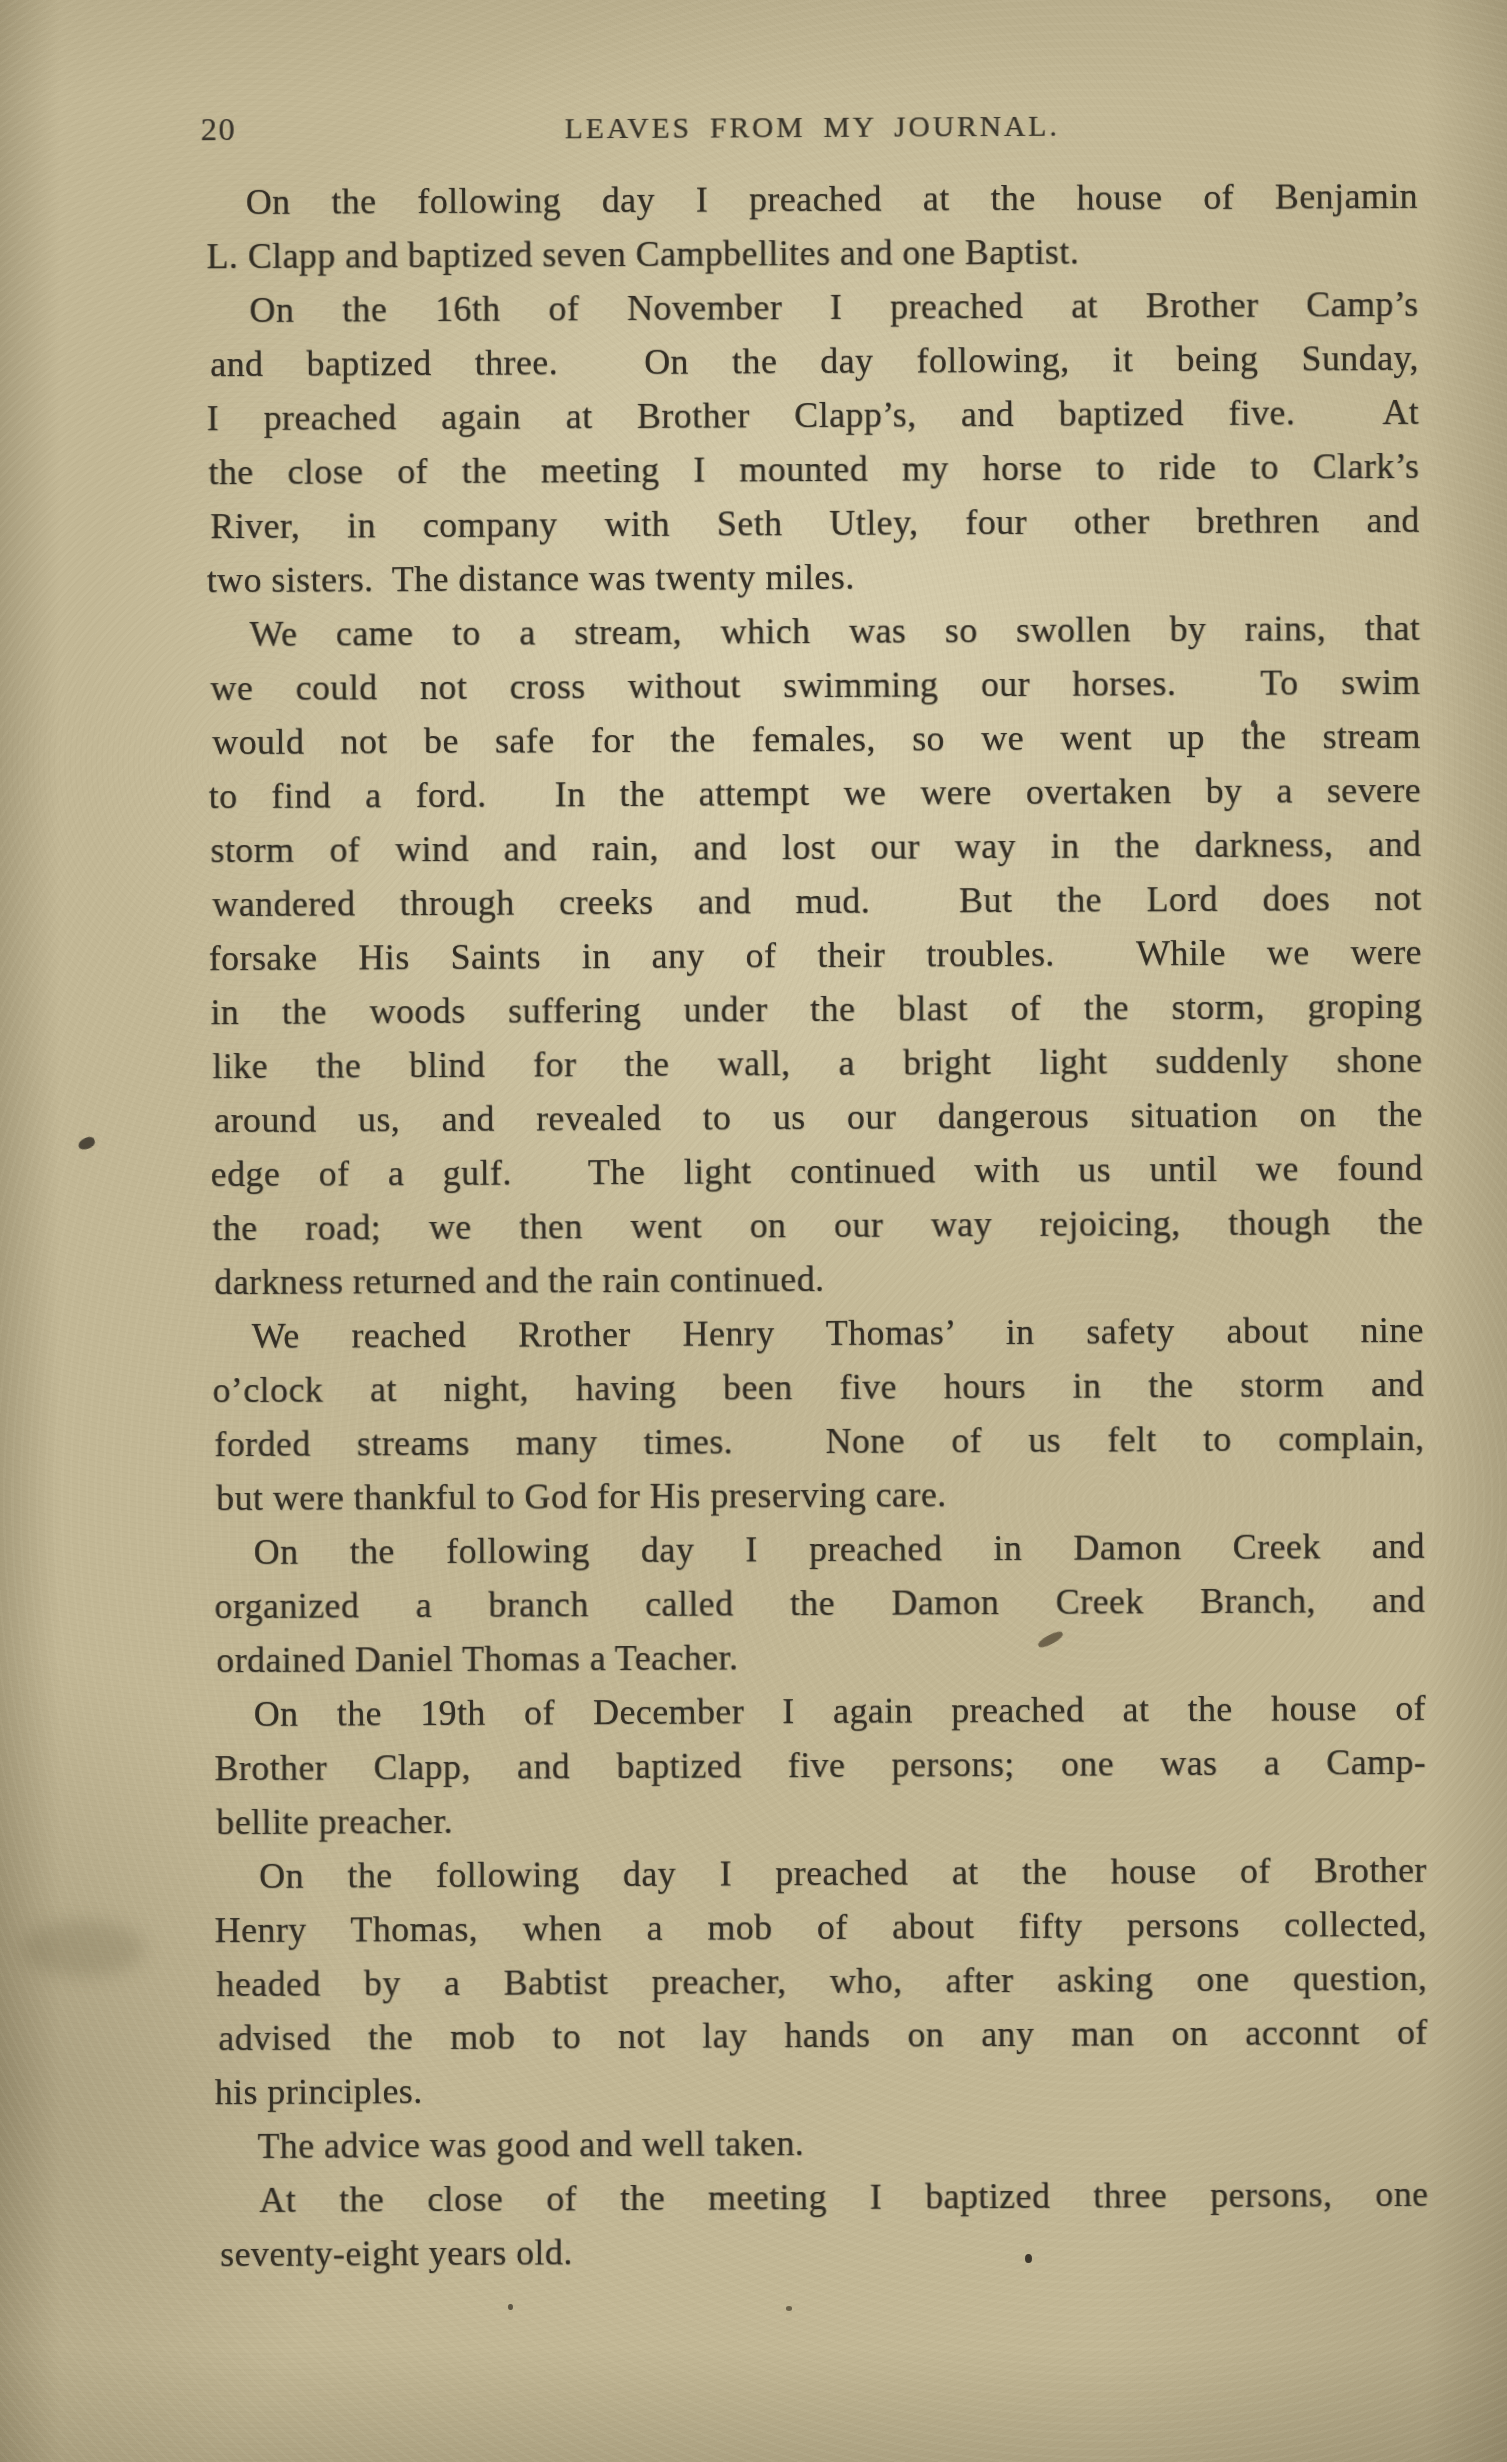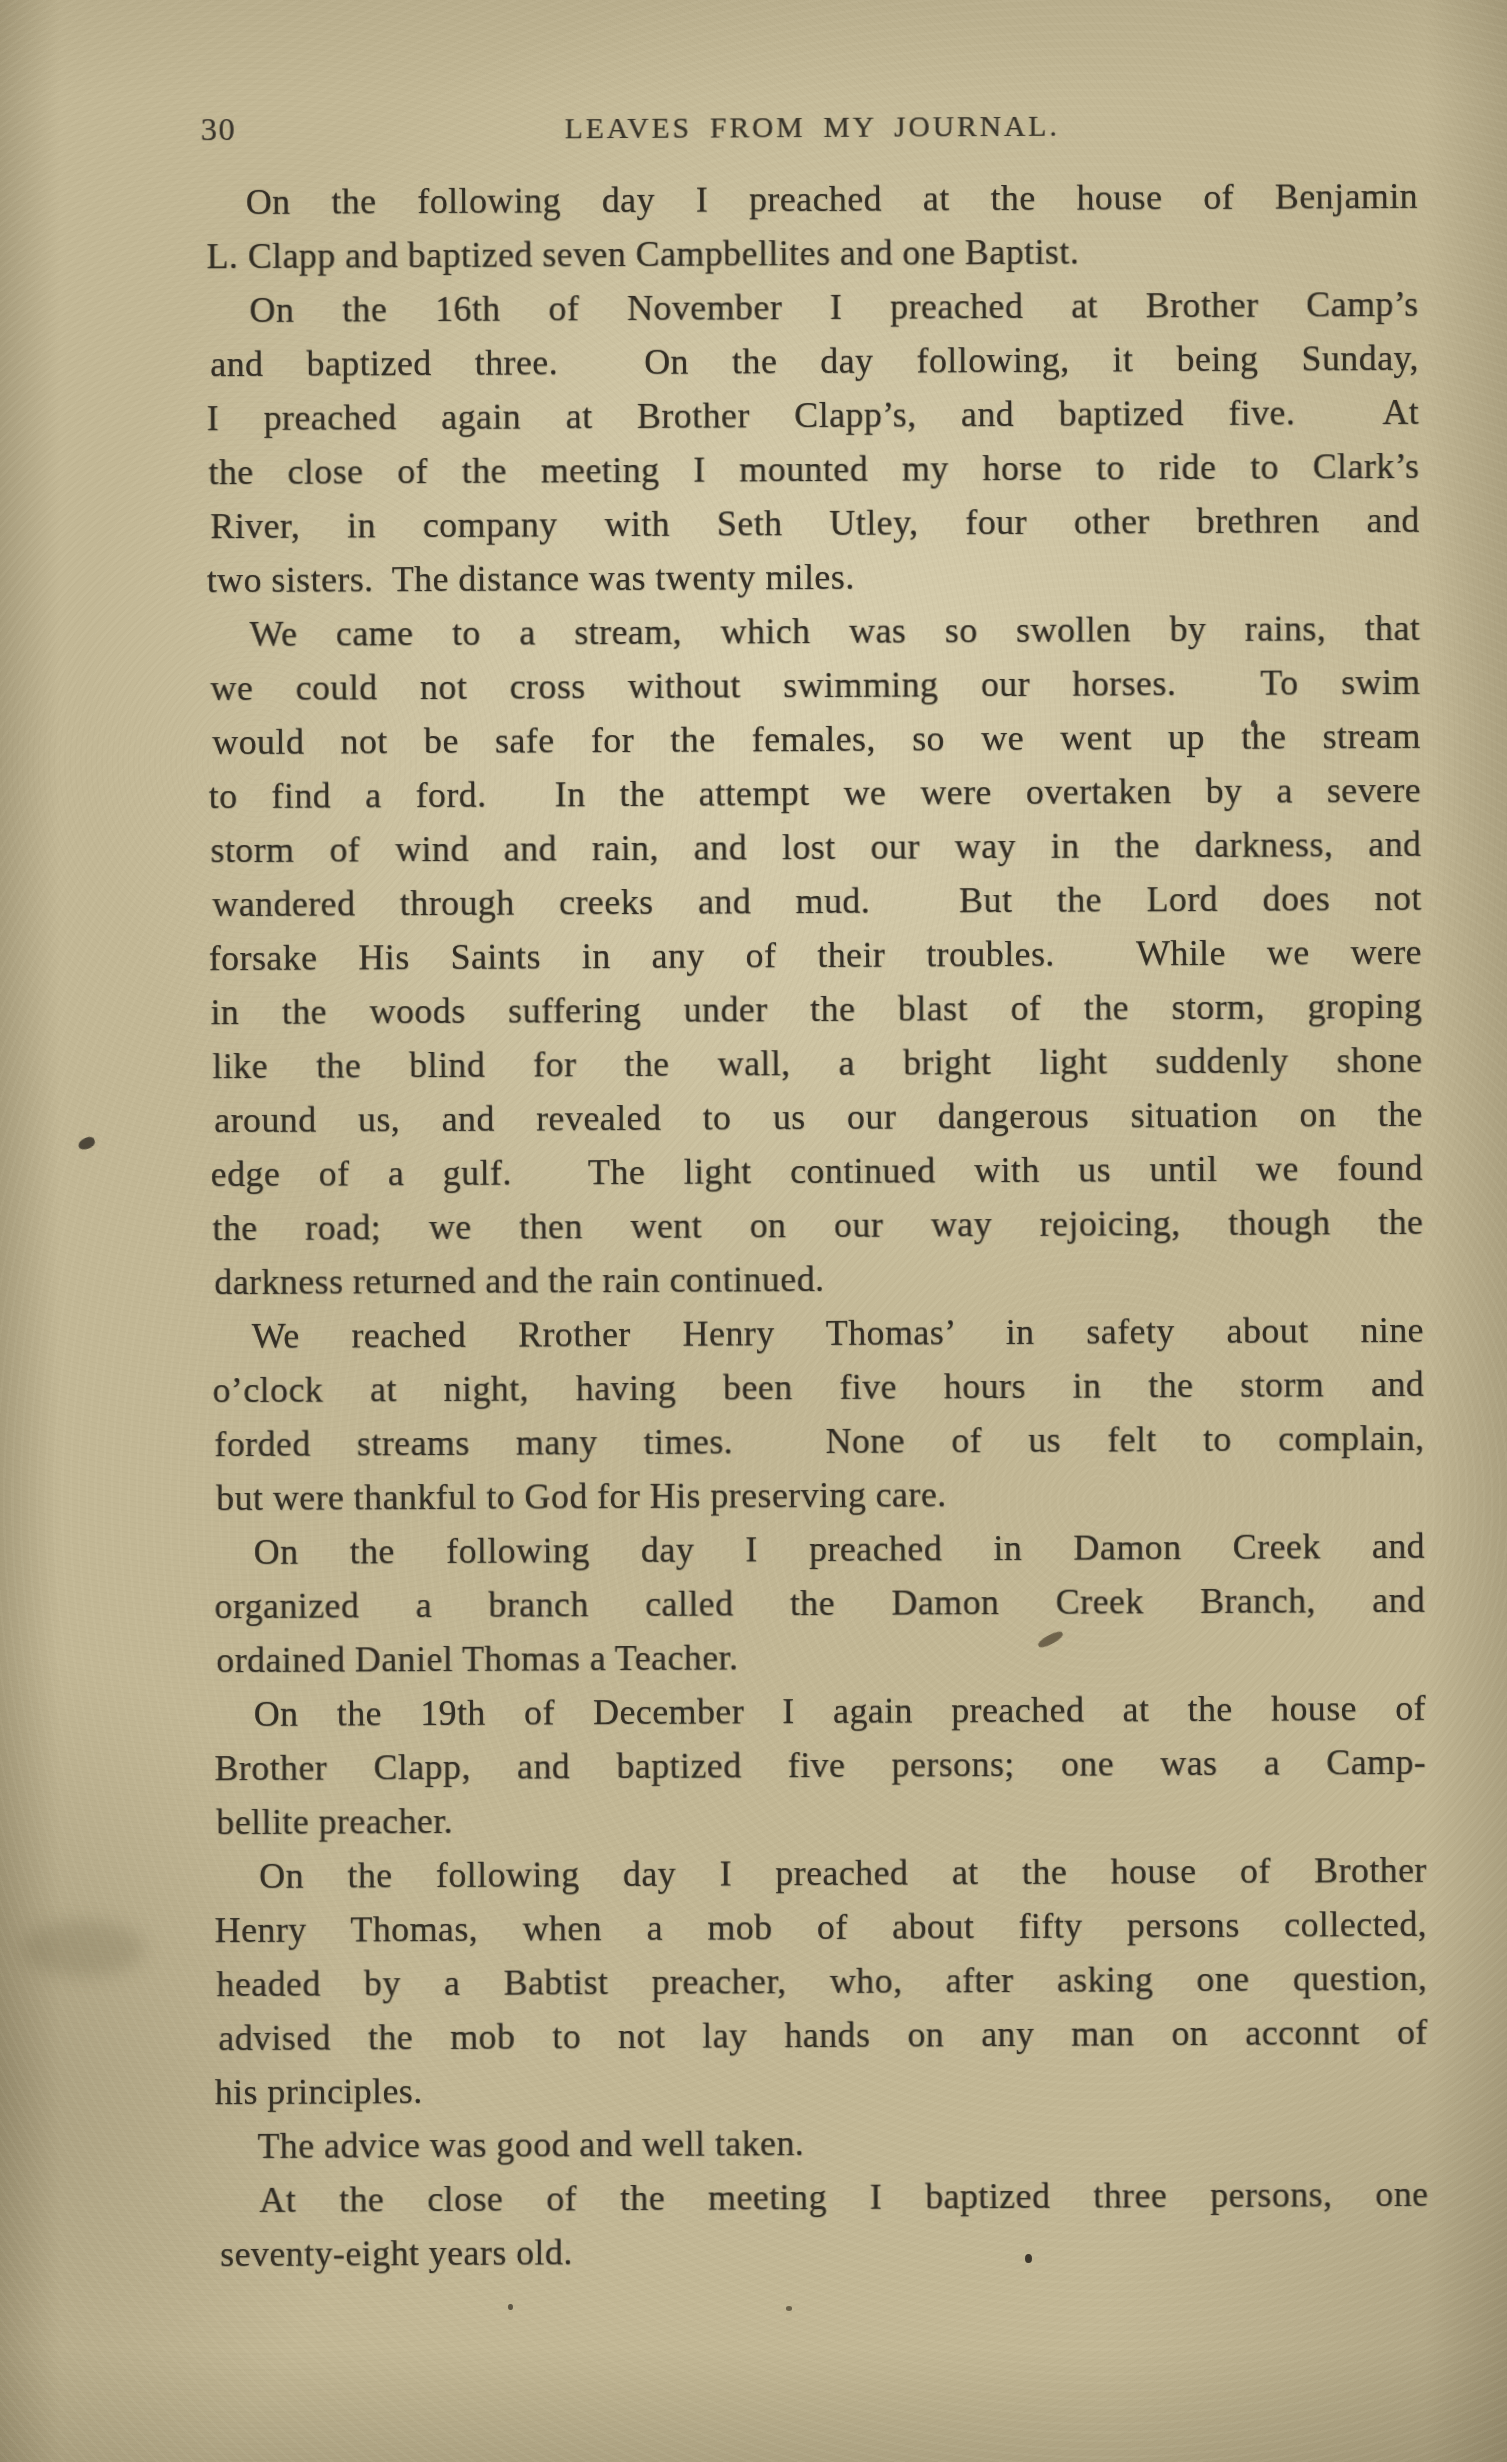--- a/index.html
+++ b/index.html
@@ -76,21 +76,21 @@
   .artifact { position: absolute; pointer-events: none; }
 </style>
 </head>
 <body>
 
 <div class="page">
   <div class="grain"></div>
 
   <div class="content">
     <div class="header-row">
-      <span class="pagenum">30</span>
+      <span class="pagenum">20</span>
       <div class="running-head">LEAVES FROM MY JOURNAL.</div>
     </div>
 
     <div class="body-block">
         <div class="line first" style="margin-left: -2.3px;">On the following day I preached at the house of Benjamin</div>
         <div class="line last" style="margin-left: -0.8px;">L. Clapp and baptized seven Campbellites and one Baptist.</div>
         <div class="line first" style="margin-left: 0.8px;">On the 16th of November I preached at Brother Camp’s</div>
         <div class="line" style="margin-left: 2.3px;">and baptized three.&nbsp; On the day following, it being Sunday,</div>
         <div class="line" style="margin-left: -1.5px;">I preached again at Brother Clapp’s, and baptized five.&nbsp; At</div>
         <div class="line" style="margin-left: 0px;">the close of the meeting I mounted my horse to ride to Clark’s</div>

